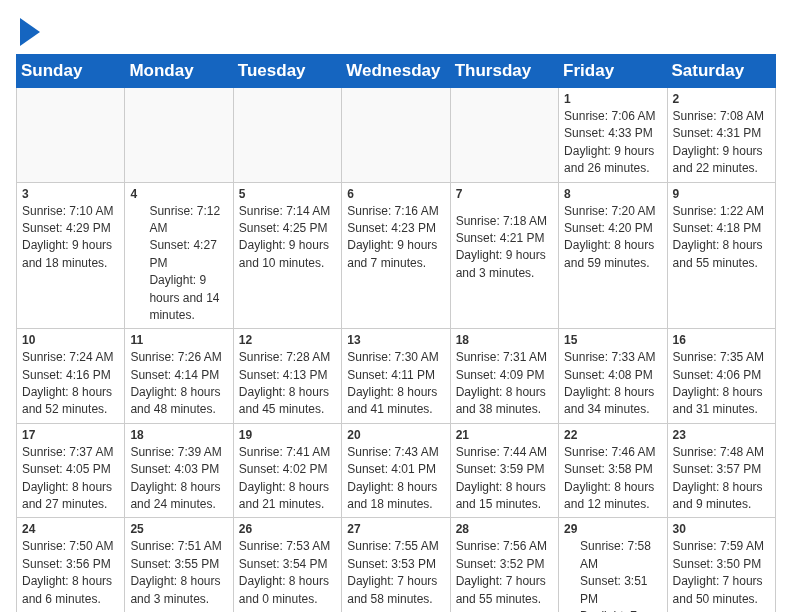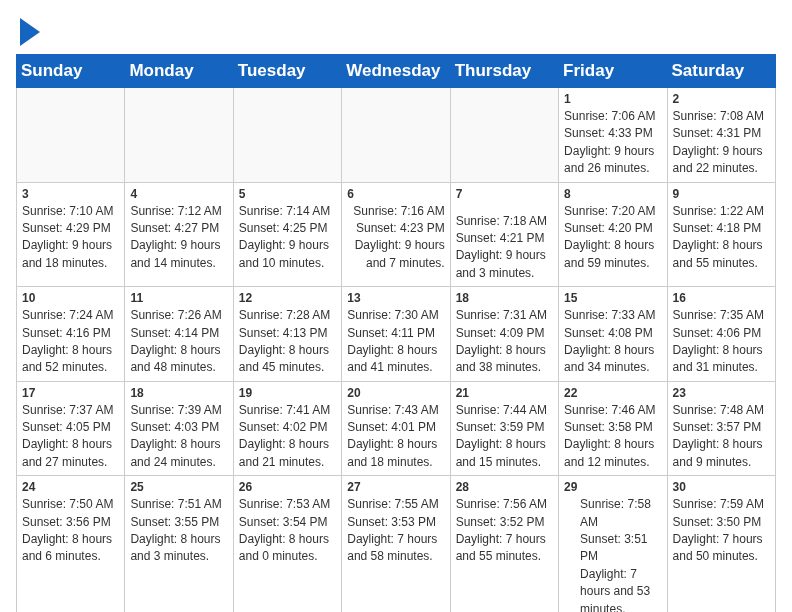--- a/index.html
+++ b/index.html
@@ -140,33 +140,33 @@
       </tr>
       <tr>
         <td>
           <div class="day-num">3</div>
           <div class="day-info" style="white-space: pre-line;">Sunrise: 7:10 AM
 Sunset: 4:29 PM
 Daylight: 9 hours and 18 minutes.</div>
         </td>
         <td>
           <div class="day-num">4</div>
-          <div class="day-info" style="white-space: pre-line;">Sunrise: 7:12 AM
+          <div class="day-info" style="white-space: pre-line; margin-left: 19px;">Sunrise: 7:12 AM
 Sunset: 4:27 PM
 Daylight: 9 hours and 14 minutes.</div>
         </td>
         <td>
           <div class="day-num">5</div>
           <div class="day-info" style="white-space: pre-line;">Sunrise: 7:14 AM
 Sunset: 4:25 PM
 Daylight: 9 hours and 10 minutes.</div>
         </td>
         <td>
           <div class="day-num">6</div>
-          <div class="day-info" style="white-space: pre-line; text-align: right;">Sunrise: 7:16 AM
+          <div class="day-info" style="white-space: pre-line;">Sunrise: 7:16 AM
 Sunset: 4:23 PM
 Daylight: 9 hours and 7 minutes.</div>
         </td>
         <td>
           <div class="day-num">7</div>
           <div class="day-info" style="white-space: pre-line; margin-top: 12px;">Sunrise: 7:18 AM
 Sunset: 4:21 PM
 Daylight: 9 hours and 3 minutes.</div>
         </td>
         <td>

